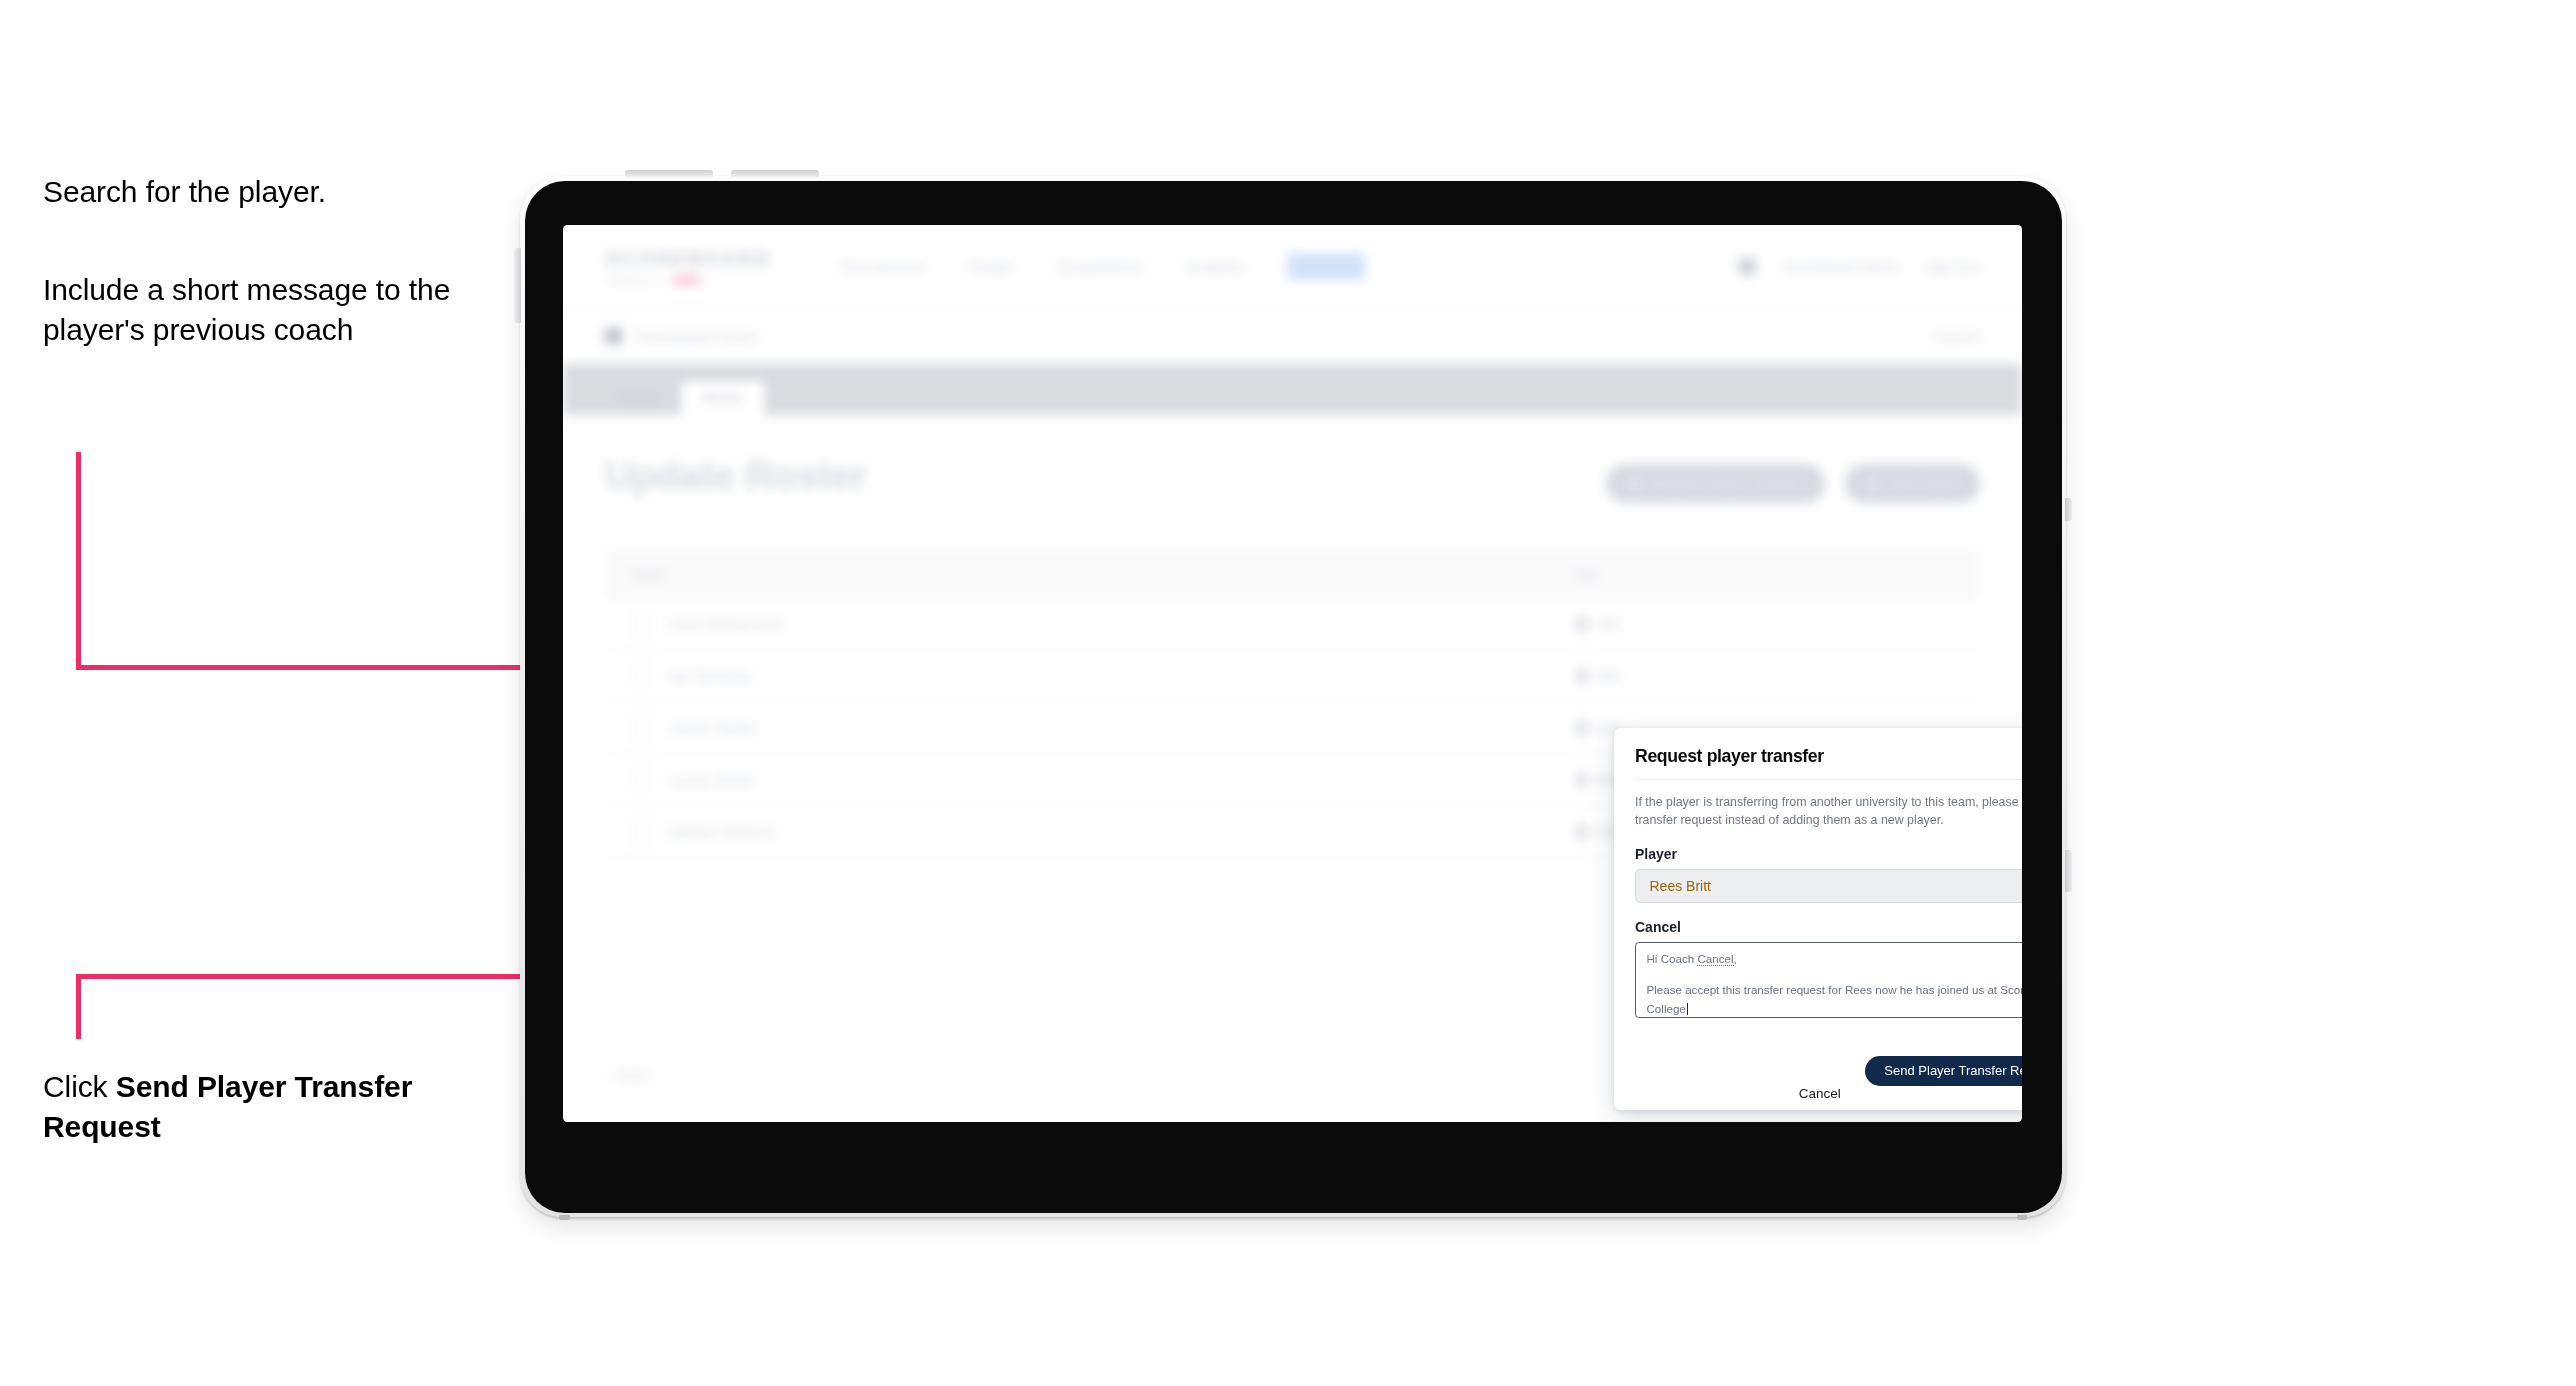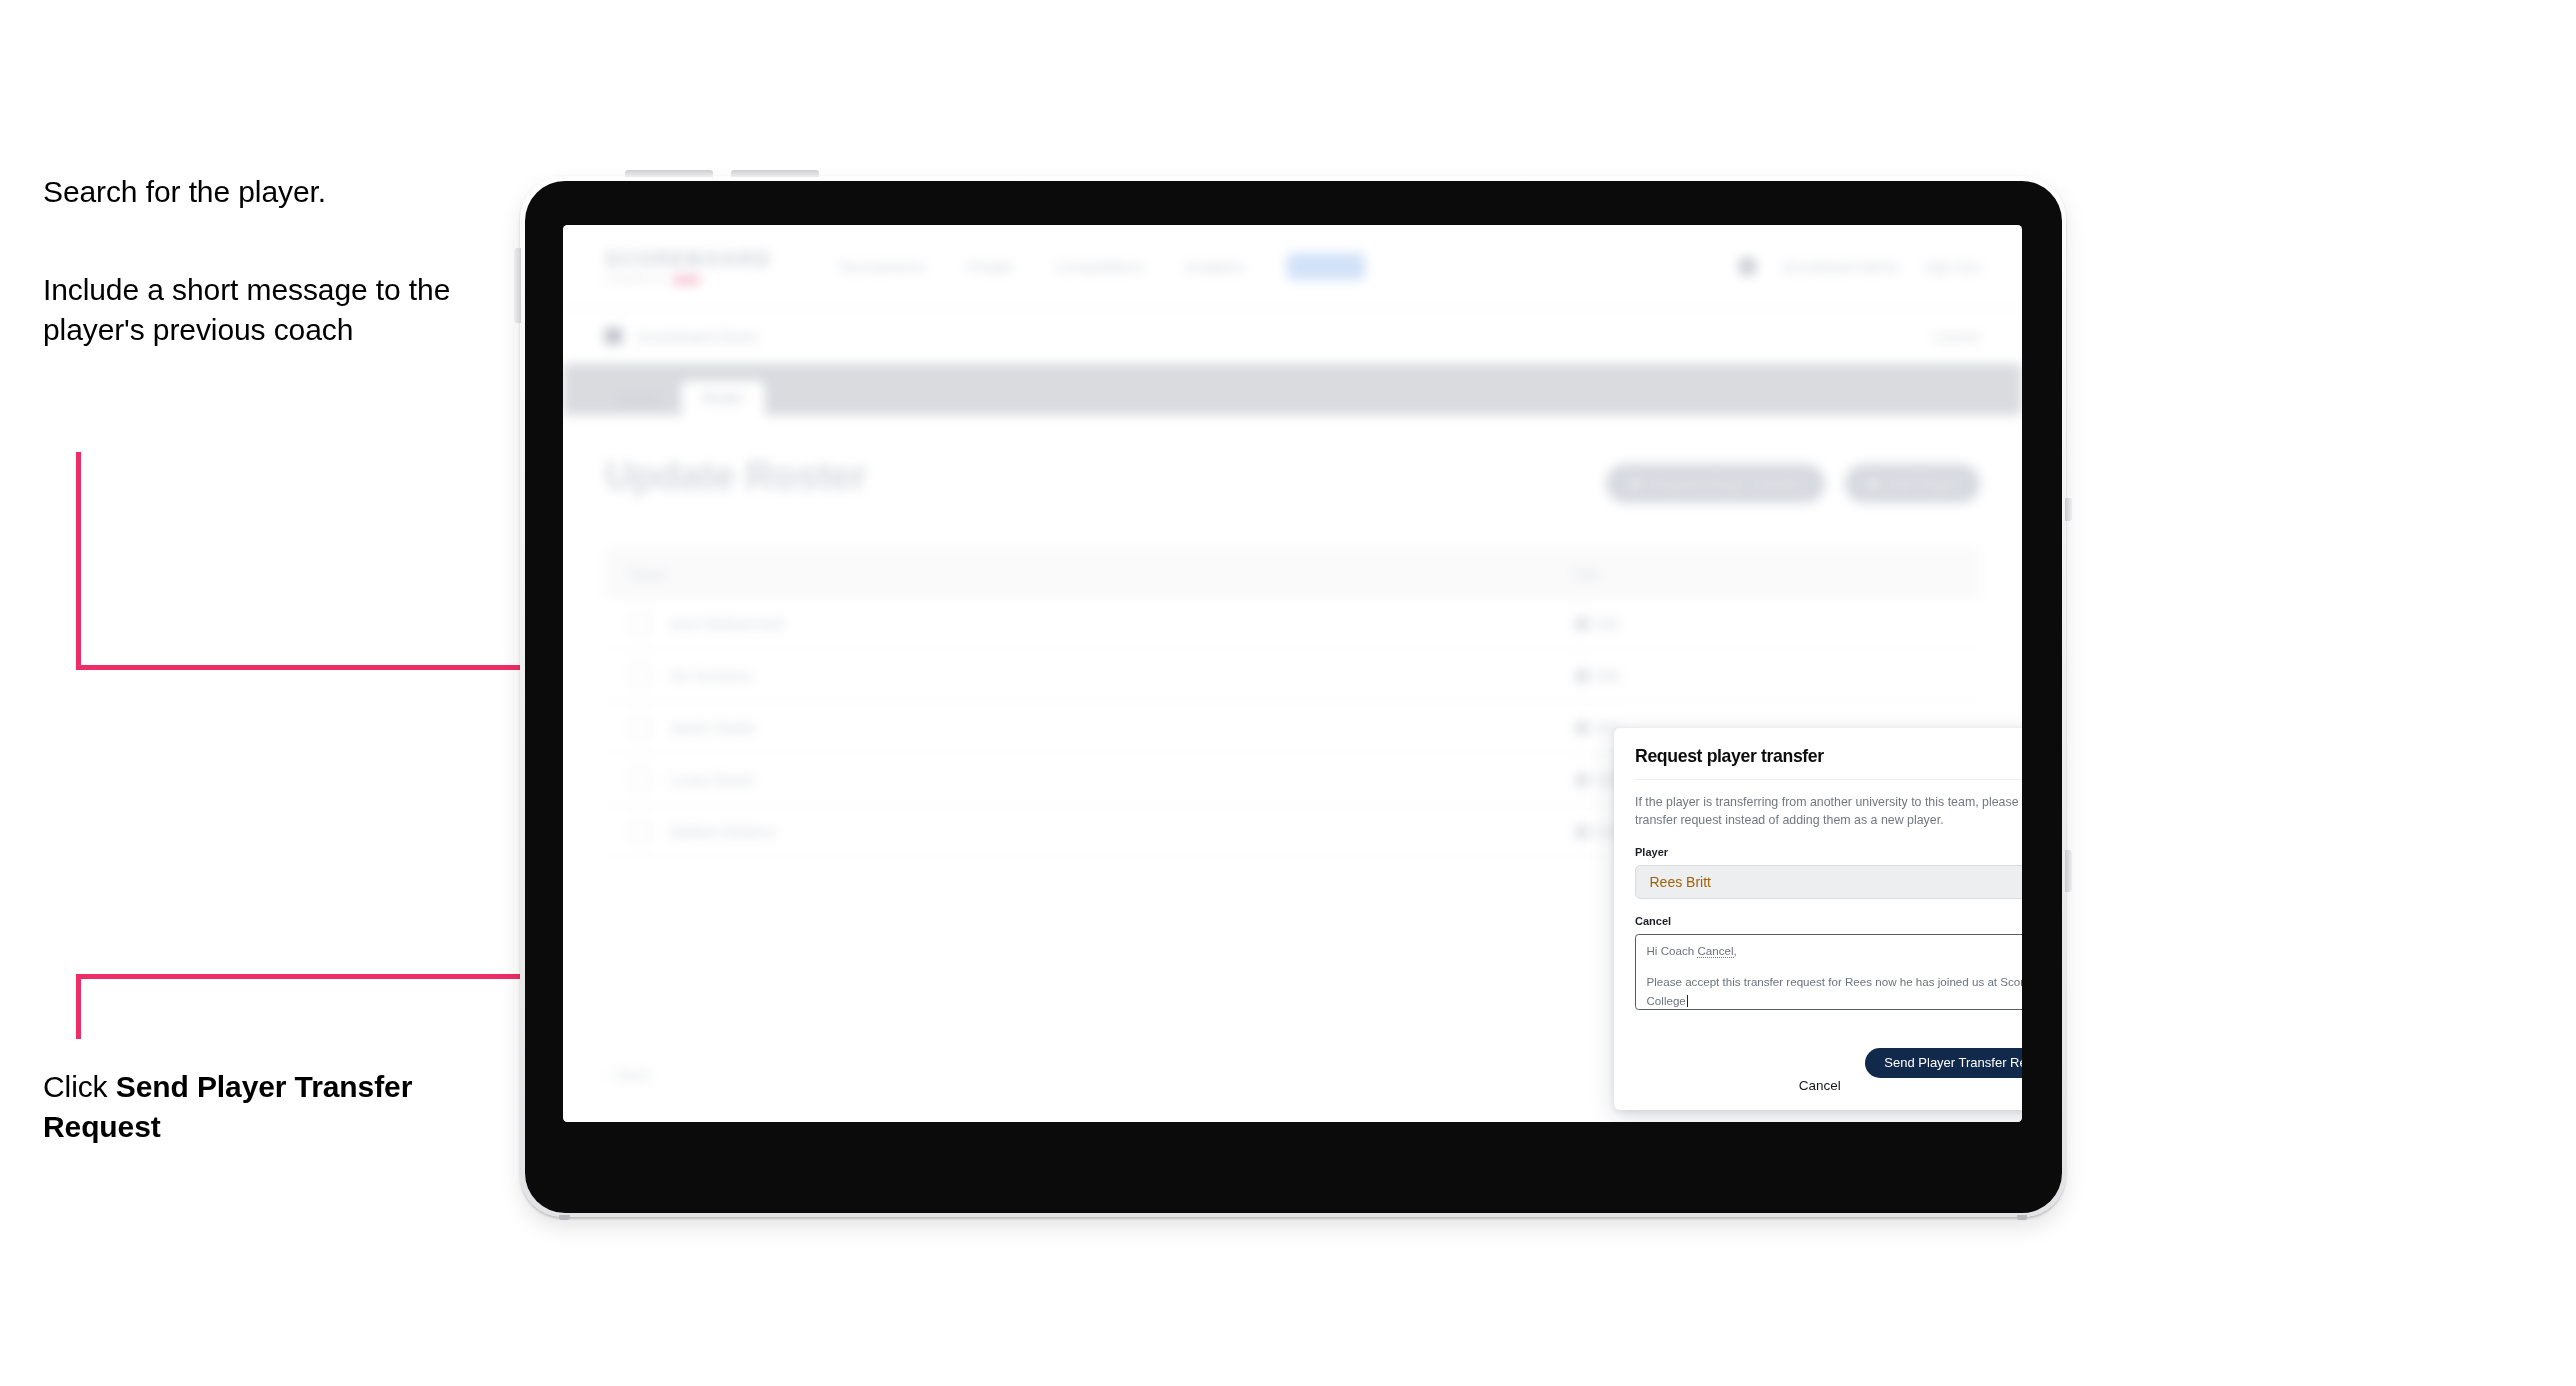--- a/index.html
+++ b/index.html
@@ -199,21 +199,21 @@
     transform: scaleX(0.93); transform-origin: left center;
   }
 
   #modal-desc {
     margin-top: 13.5px;
     font-size: 12.4px; line-height: 1.48; color:#727883;
   }
 
   .field-label {
     margin-top: 16.5px; margin-bottom: 6.7px;
-    font-size: 11px; font-weight: 700; color:#1c1f26;
+    font-size: 14px; font-weight: 700; color:#1c1f26;
   }
   #player-input {
     width: 100%; height: 34px;
     background: #eceef0; border: 0.7px solid #d8dce1; border-radius: 5.2px;
     padding: 0 13.5px; font-size: 14px; color:#a16207;
     font-family: "Liberation Sans", sans-serif;
     outline: none;
   }
   #message-box {
     width: 100%; height: 76px;

